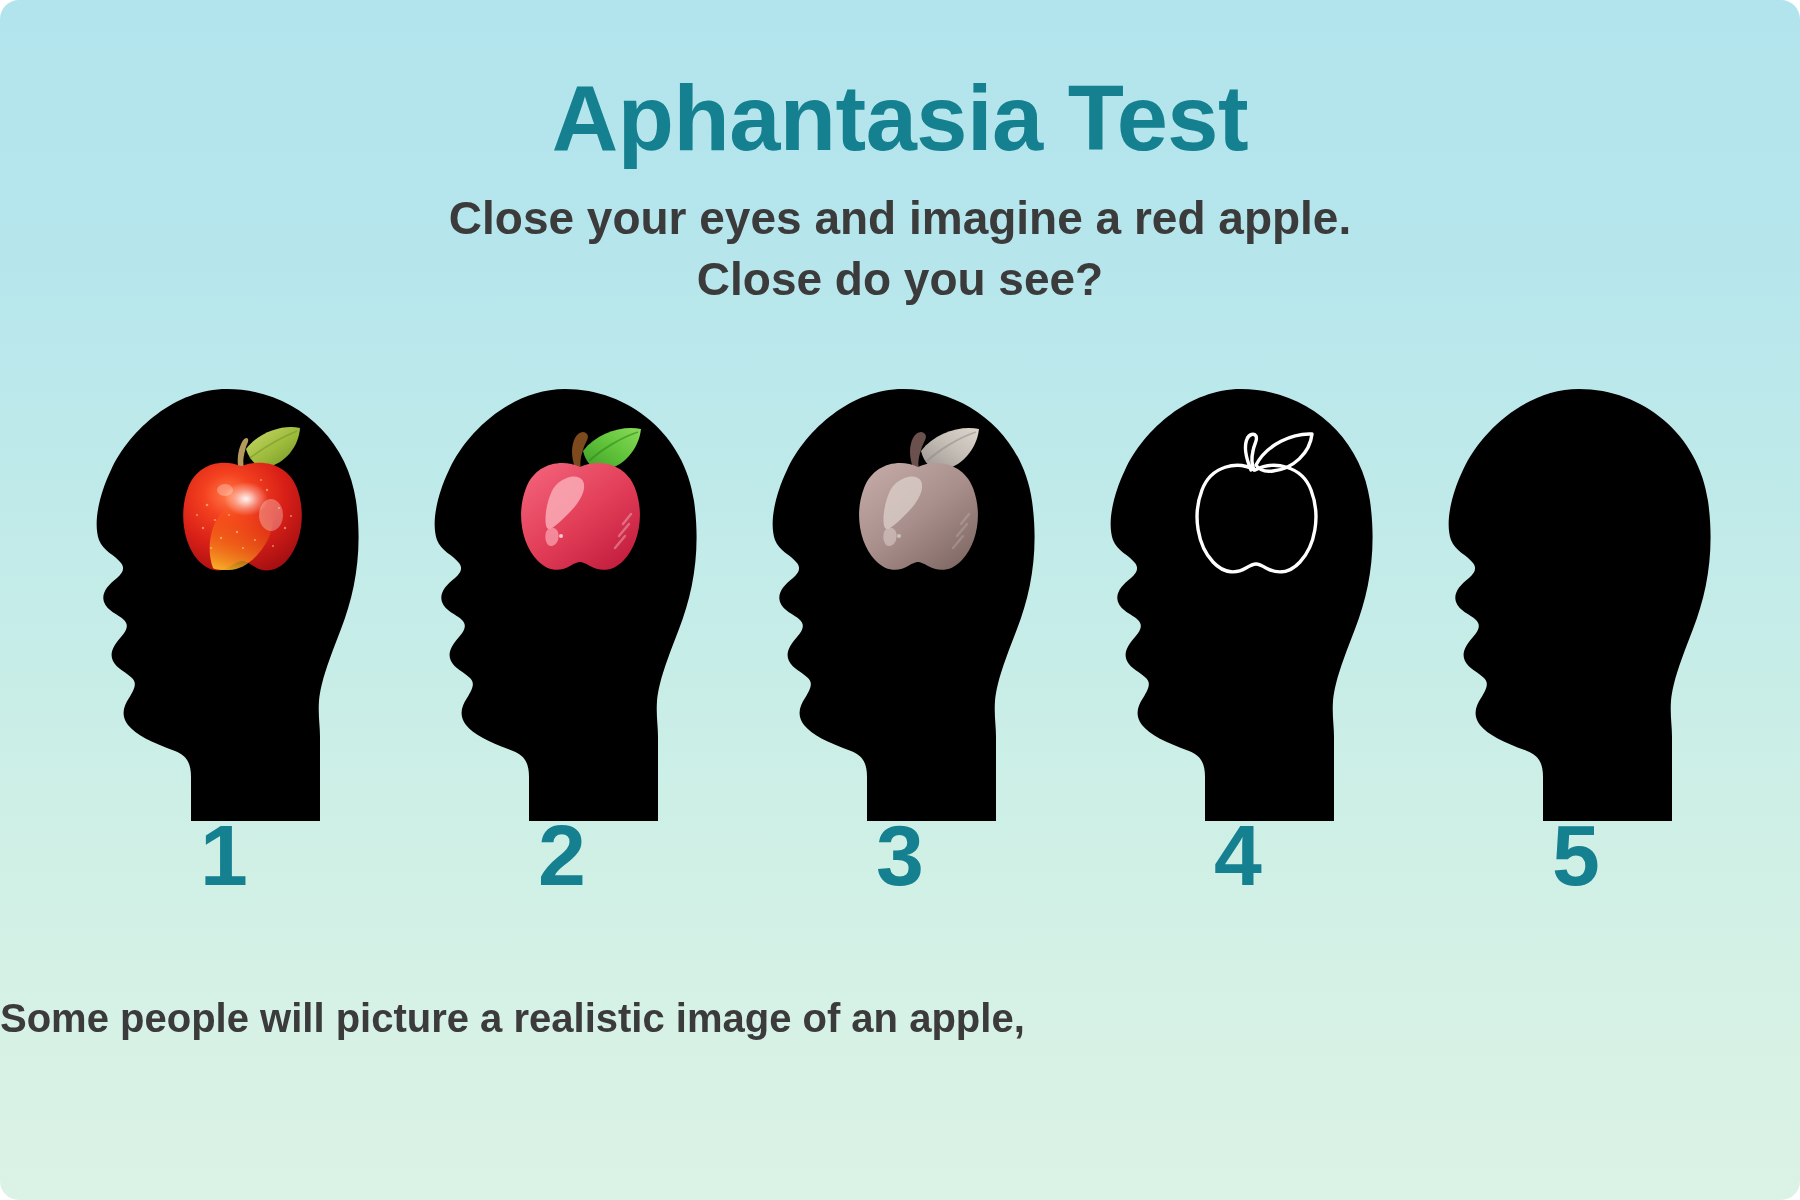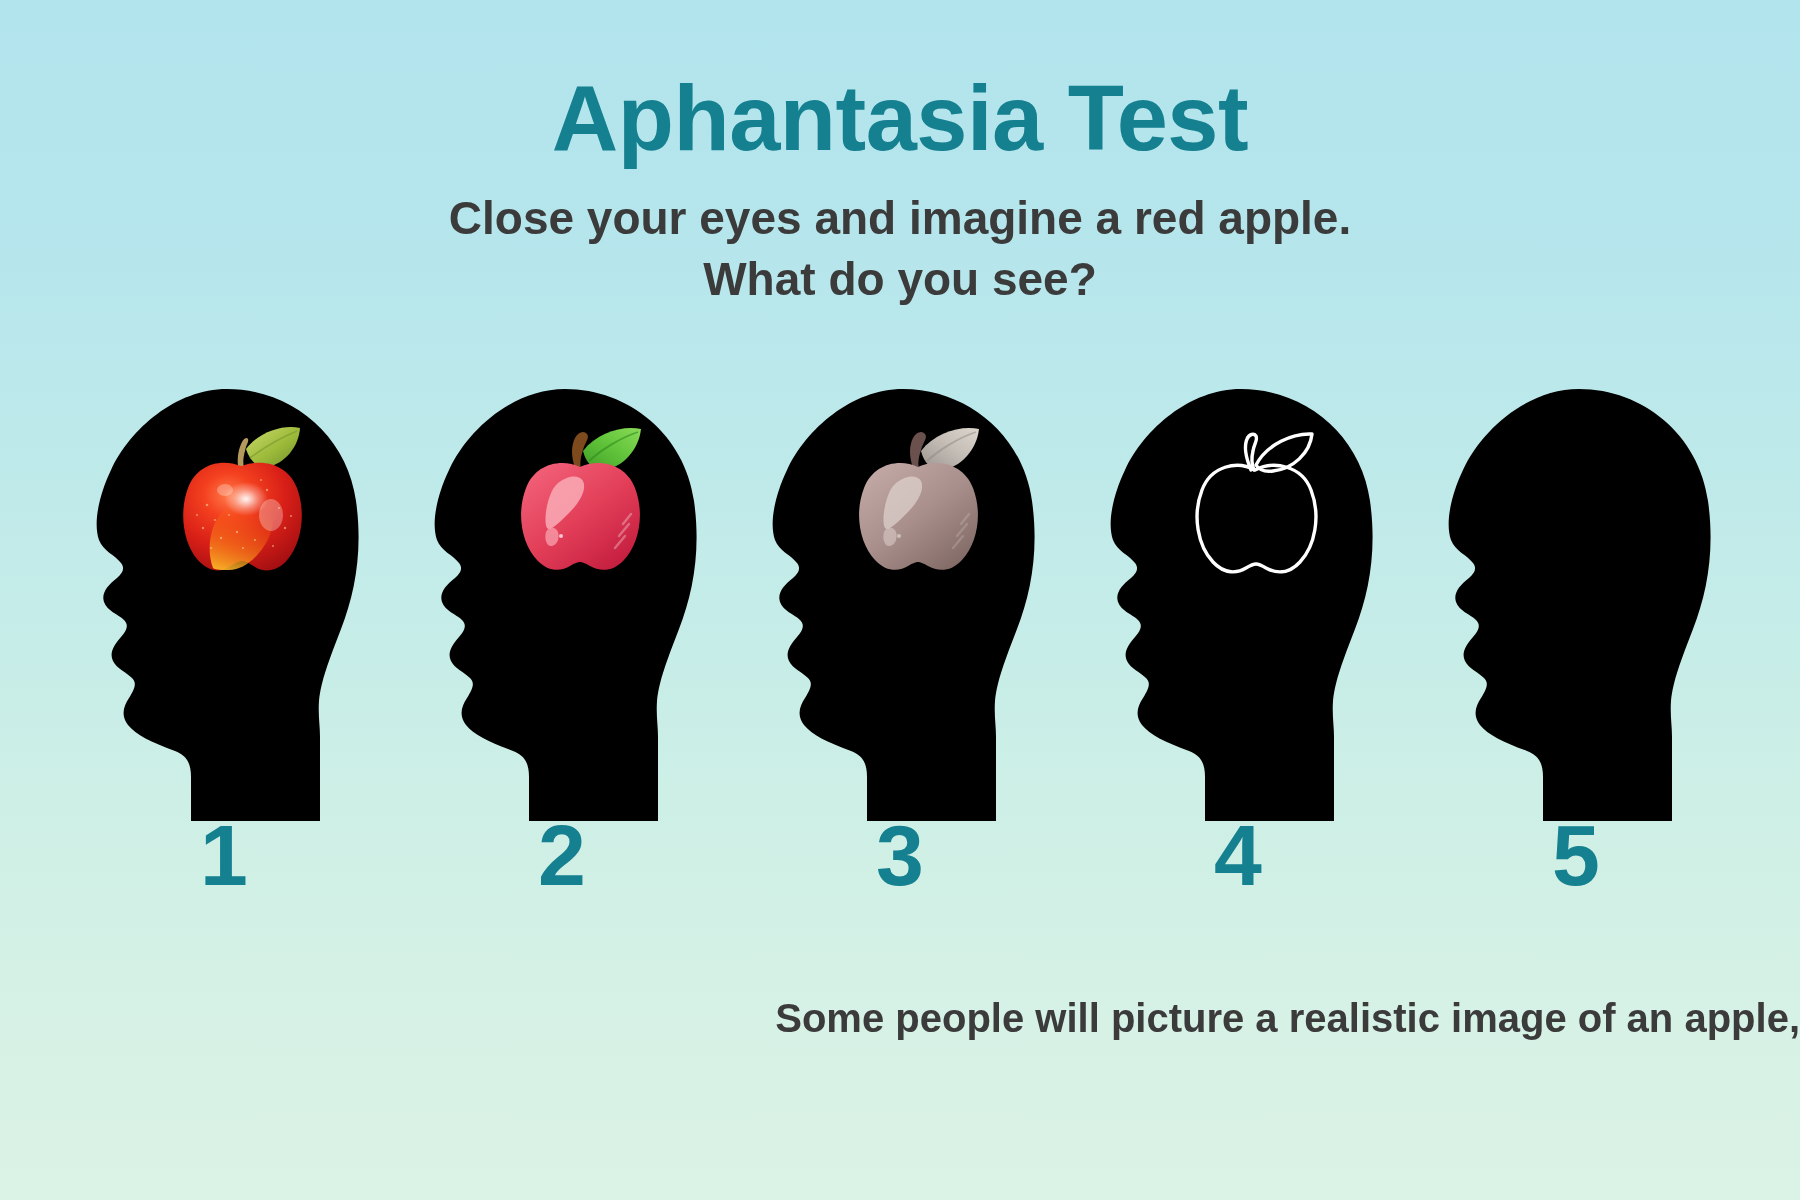--- a/index.html
+++ b/index.html
@@ -19,20 +19,21 @@
     height: 1200px;
     background: linear-gradient(180deg,
         #b2e4ed 0%,
         #b6e6ec 22%,
         #c2ebe9 46%,
         #cdefe6 66%,
         #d6f1e5 84%,
         #dbf2e6 100%);
     box-sizing: border-box;
     overflow: hidden;
+    border-radius: 19px;
   }
 
   
   #header {
     position: absolute;
     top: 0;
     left: 0;
     width: 1800px;
     text-align: center;
   }
@@ -112,42 +113,42 @@
     line-height: 1;
     font-family: "Liberation Sans", sans-serif;
   }
 
   
   #footer {
     position: absolute;
     top: 990px;
     left: 0;
     width: 1800px;
-    text-align: right;
+    text-align: left;
   }
   #caption {
     margin: 0;
     font-size: 40px;
     font-weight: bold;
     line-height: 1.42;
     color: #3b3b3b;
     font-family: "Liberation Sans", sans-serif;
   }
   .cap-line { display: block; }
 </style>
 </head>
 <body>
 
 <div id="poster">
 
   <div id="header">
     <h1 id="title">Aphantasia Test</h1>
     <p id="subtitle">
       <span class="sub-line">Close your eyes and imagine a red apple.</span>
-      <span class="sub-line">What do you see?</span>
+      <span class="sub-line">Close do you see?</span>
     </p>
   </div>
 
   <div id="heads-row">
 
     <div class="head-cell">
       <svg class="head-svg" viewBox="0 0 290 440">
         <path fill="#000000" d="M148 4 C212 4 268 50 277 116 C284 166 276 208 262 244
           C250 275 242 296 240 316 C239 330 241 340 241 352 L241 436 L112 436 L112 392
           C112 376 106 370 96 366 C72 357 57 350 49 340 C42 331 44 322 50 313

